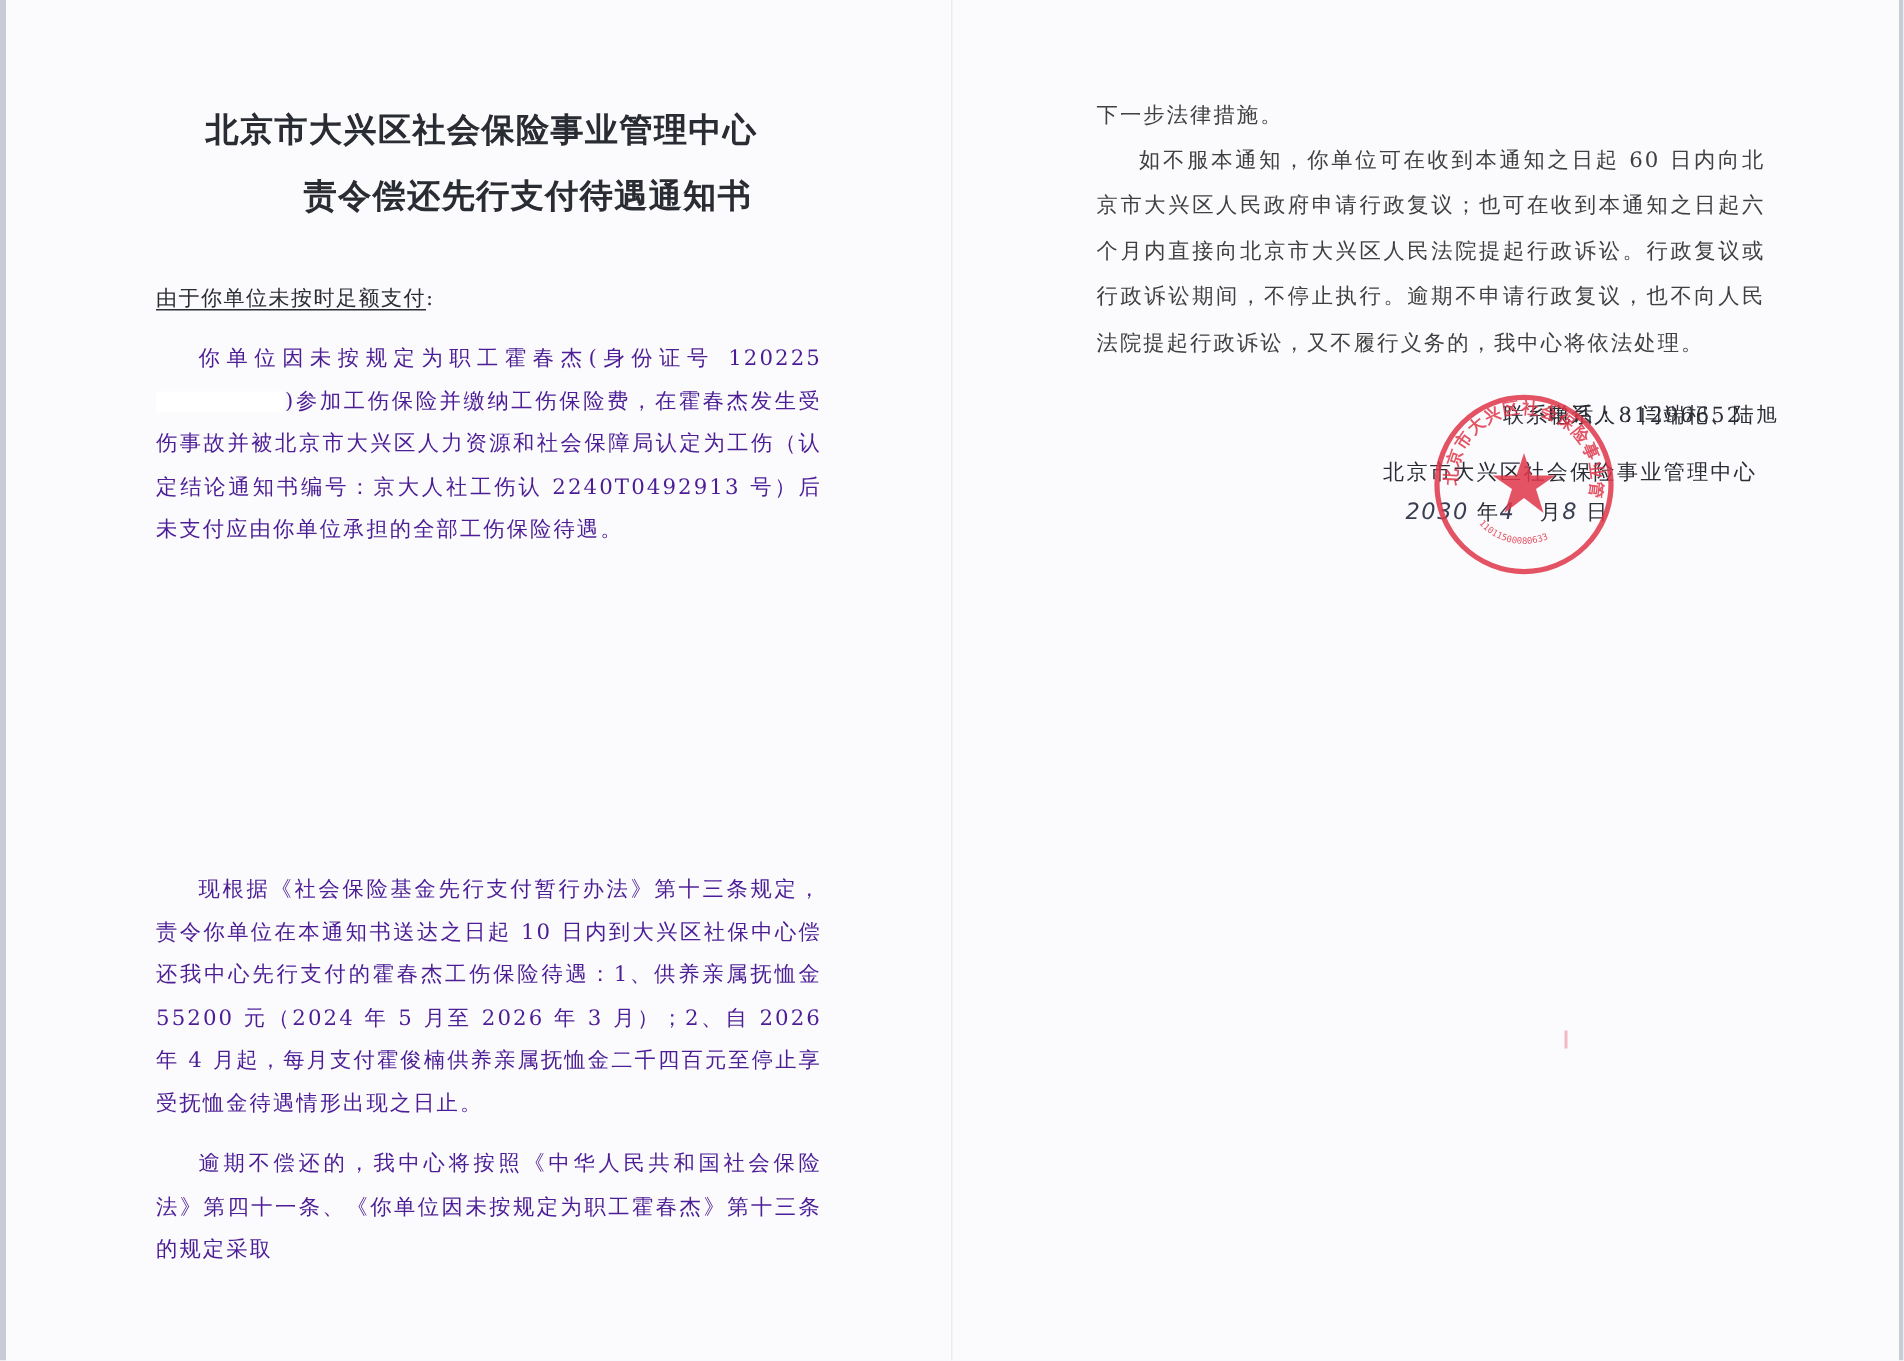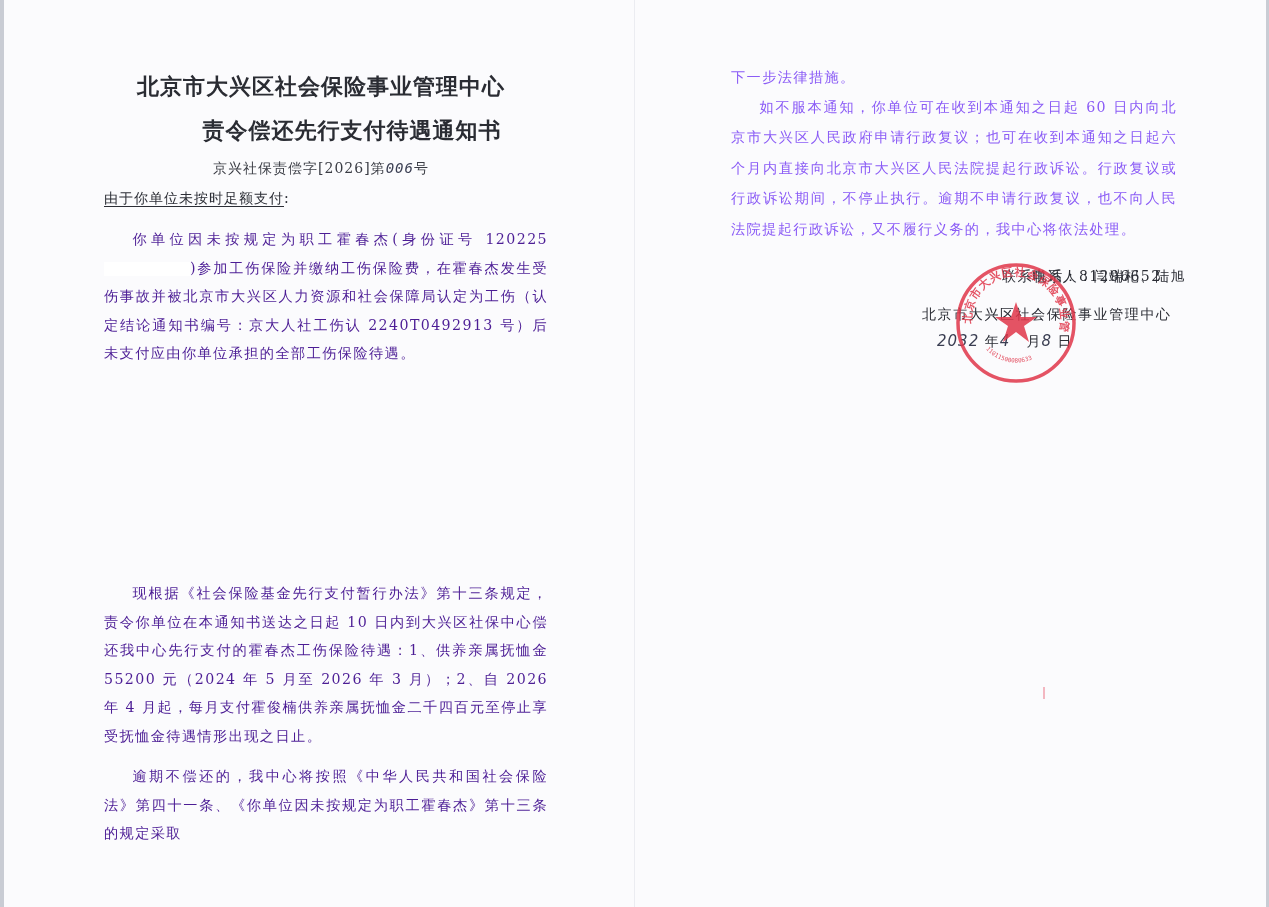--- a/index.html
+++ b/index.html
@@ -97,21 +97,21 @@
     .p4 { top: 762px; }
 
     .rp {
       position: absolute;
       left: 96px;
       width: 446px;
       font-size: 14.2px;
       line-height: 30.4px;
       letter-spacing: 1.4px;
       text-align: justify;
-      color: #8b5cf6;
+      color: #404040;
     }
     .rp0 { top: 62px; }
     .rp1 { top: 92px; }
     .contact {
       position: absolute;
       top: 268px;
       left: 105px;
       width: 446px;
       font-size: 14px;
       letter-spacing: 1.4px;
@@ -162,23 +162,20 @@
       background: #f3b7c1;
     }
   </style>
 </head>
 <body>
 
 <div class="page page-left">
   <div class="title title-1">北京市大兴区社会保险事业管理中心</div>
   <div class="title title-2">责令偿还先行支付待遇通知书</div>
 
-  <div class="doc-number">
-    <span>京兴社保责偿字[2026]第</span><span class="handwritten">006</span><span>号</span>
-  </div>
 
   <div class="addressee">
     <span class="name">由于你单位未按时足额支付</span><span>:</span>
   </div>
 
   <div class="para indent p1">
     <span>你单位因未按规定为职工霍春杰(身份证号 120225</span><span class="redacted"></span><span>)参加工伤保险并缴纳工伤保险费，在霍春杰发生受伤事故并被北京市大兴区人力资源和社会保障局认定为工伤（认定结论通知书编号：京大人社工伤认 2240T0492913 号）后未支付应由你单位承担的全部工伤保险待遇。</span>
   </div>
 
   <div class="para indent p3">现根据《社会保险基金先行支付暂行办法》第十三条规定，责令你单位在本通知书送达之日起 10 日内到大兴区社保中心偿还我中心先行支付的霍春杰工伤保险待遇：1、供养亲属抚恤金 55200 元（2024 年 5 月至 2026 年 3 月）；2、自 2026 年 4 月起，每月支付霍俊楠供养亲属抚恤金二千四百元至停止享受抚恤金待遇情形出现之日止。</div>
@@ -192,21 +189,21 @@
   <div class="contact">
     <span>联系人：</span><span>闫端杞、陆旭</span>
     <span class="phone">
       <span>联系电话：</span><span>81296652</span>
     </span>
   </div>
 
   <div class="signature">北京市大兴区社会保险事业管理中心</div>
 
   <div class="date-line">
-    <span class="hw">2032</span>
+    <span class="hw">2030</span>
     <span>年</span><span class="hw">4</span>
     &nbsp;&nbsp;<span>月</span><span class="hw">8</span>
     <span>日</span>
   </div>
 
   <svg class="seal" viewBox="0 0 122 122">
     <circle cx="61" cy="61" r="58" fill="none" stroke="#e0364a" stroke-width="3.5"></circle>
     <defs>
       <path id="sealArc" d="M 17 68 A 45 45 0 1 1 105 68"></path>
       <path id="sealArcBottom" d="M 26 80 A 40 40 0 0 0 96 80"></path>

